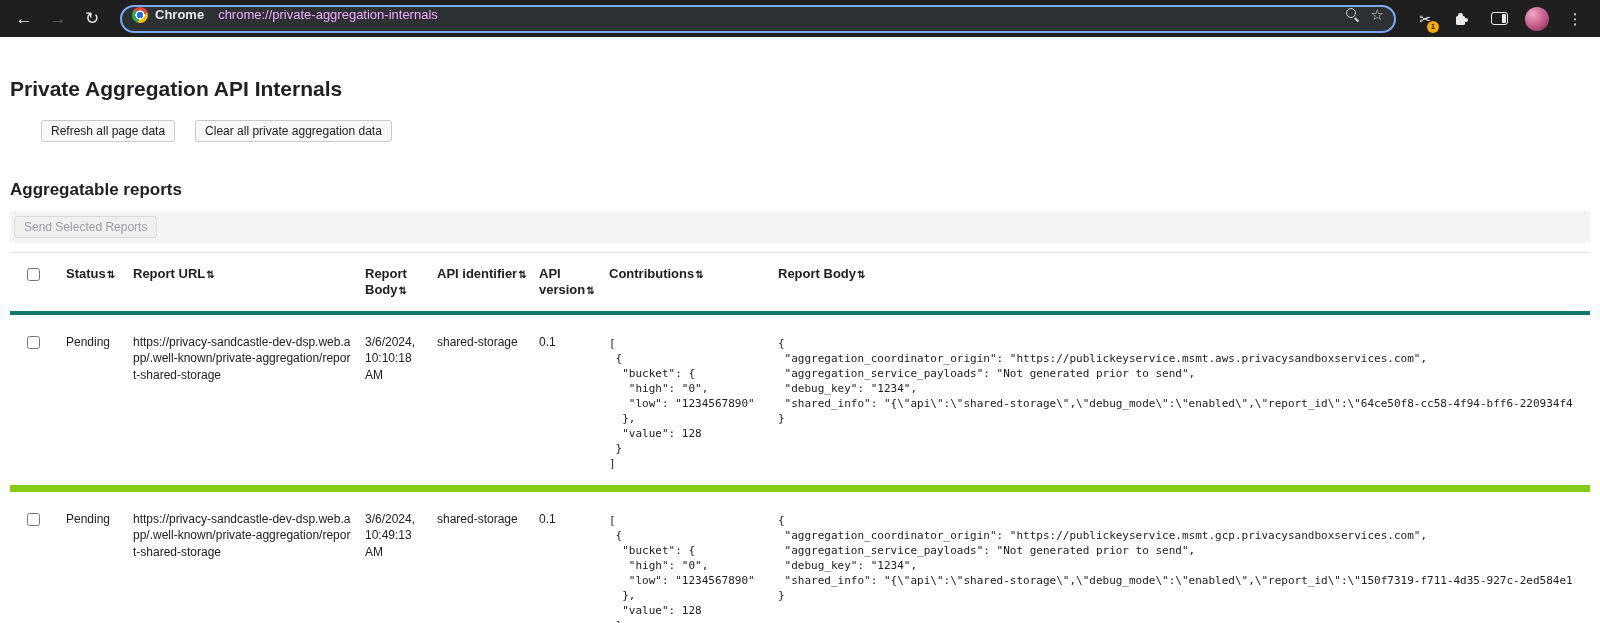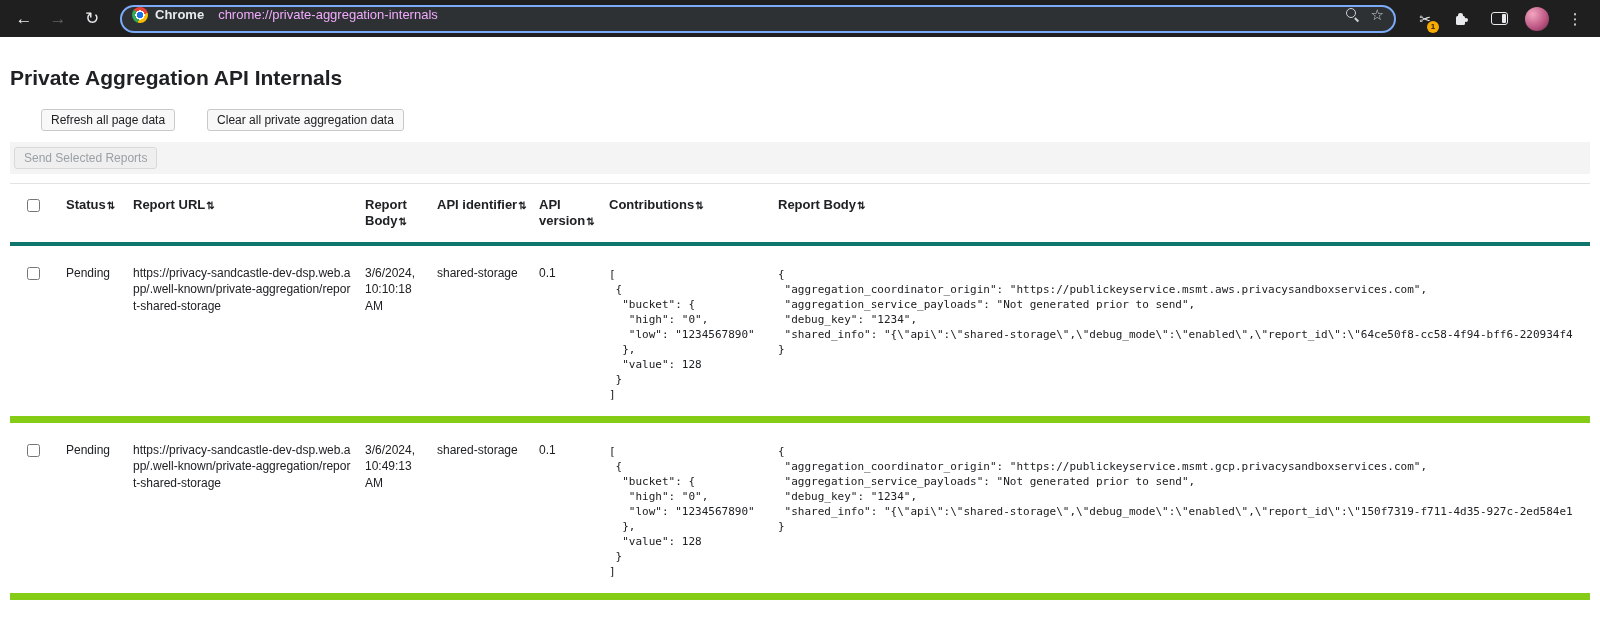--- a/index.html
+++ b/index.html
@@ -38,22 +38,22 @@
   .puzzle .p-b2 { position:absolute; left:9.7px; top:7.2px; width:4.5px; height:4.5px; background:#e8eaed; border-radius:50%; }
   .sidepanel { width:17px; height:13px; border:1.5px solid #e8eaed; border-radius:3px; position:relative; }
   .sidepanel::after { content:""; position:absolute; top:1px; right:1px; bottom:1px; width:4px;
     background:#e8eaed; border-radius:1px; }
   .avatar { width:24px; height:24px; border-radius:50%; border:none; cursor:pointer; padding:0;
     background:radial-gradient(circle at 32% 30%, #f2a6c0, #c05a86 55%, #7e2d52 95%); }
   .dots { font-size:15px; color:#e8eaed; }
 
   
   main { padding:0 10px; }
-  h1 { font-size:21px; font-weight:bold; margin:29px 0 0 0; color:#202124; }
-  .btn-row { margin-top:19px; display:flex; gap:32px;padding-left:31px; }
+  h1 { font-size:21px; font-weight:bold; margin:40px 0 0 0; color:#202124; }
+  .btn-row { margin-top:19px; display:flex; gap:20px;padding-left:31px; }
   .std-btn { font-family:"Liberation Sans", sans-serif; font-size:12px; color:#202124;
     background:#f8f8f8; border:1px solid #c9c9c9; border-radius:3px; padding:3px 9px; cursor:pointer; }
   h2 { font-size:17px; font-weight:bold; margin-top:38px; color:#202124; }
   .toolbar-strip { margin-top:11px; background:#f4f4f4; padding:5px 4px; }
   .std-btn:disabled, .disabled-btn { background:#efefef; border:1px solid #d9d9d9; color:#9aa0a6; cursor:default; }
 
   table { width:100%; border-collapse:collapse; table-layout:fixed; margin-top:9px; border-top:1px solid #e3e3e3; }
   col.c-check { width:56px; } col.c-status { width:67px; } col.c-url { width:232px; }
   col.c-time { width:72px; } col.c-apiid { width:102px; } col.c-apiver { width:70px; }
   col.c-contrib { width:169px; } col.c-body { width:auto; }
@@ -109,20 +109,21 @@
 </div>
 
 <main>
   <h1>Private Aggregation API Internals</h1>
 
   <div class="btn-row">
     <button class="std-btn">Refresh all page data</button>
     <button class="std-btn">Clear all private aggregation data</button>
   </div>
 
+  <h2>Aggregatable reports</h2>
 
   <div class="toolbar-strip">
     <button class="std-btn disabled-btn" disabled="">Send Selected Reports</button>
   </div>
 
   <table>
     <colgroup>
       <col class="c-check">
         <col class="c-status">
         <col class="c-url">

